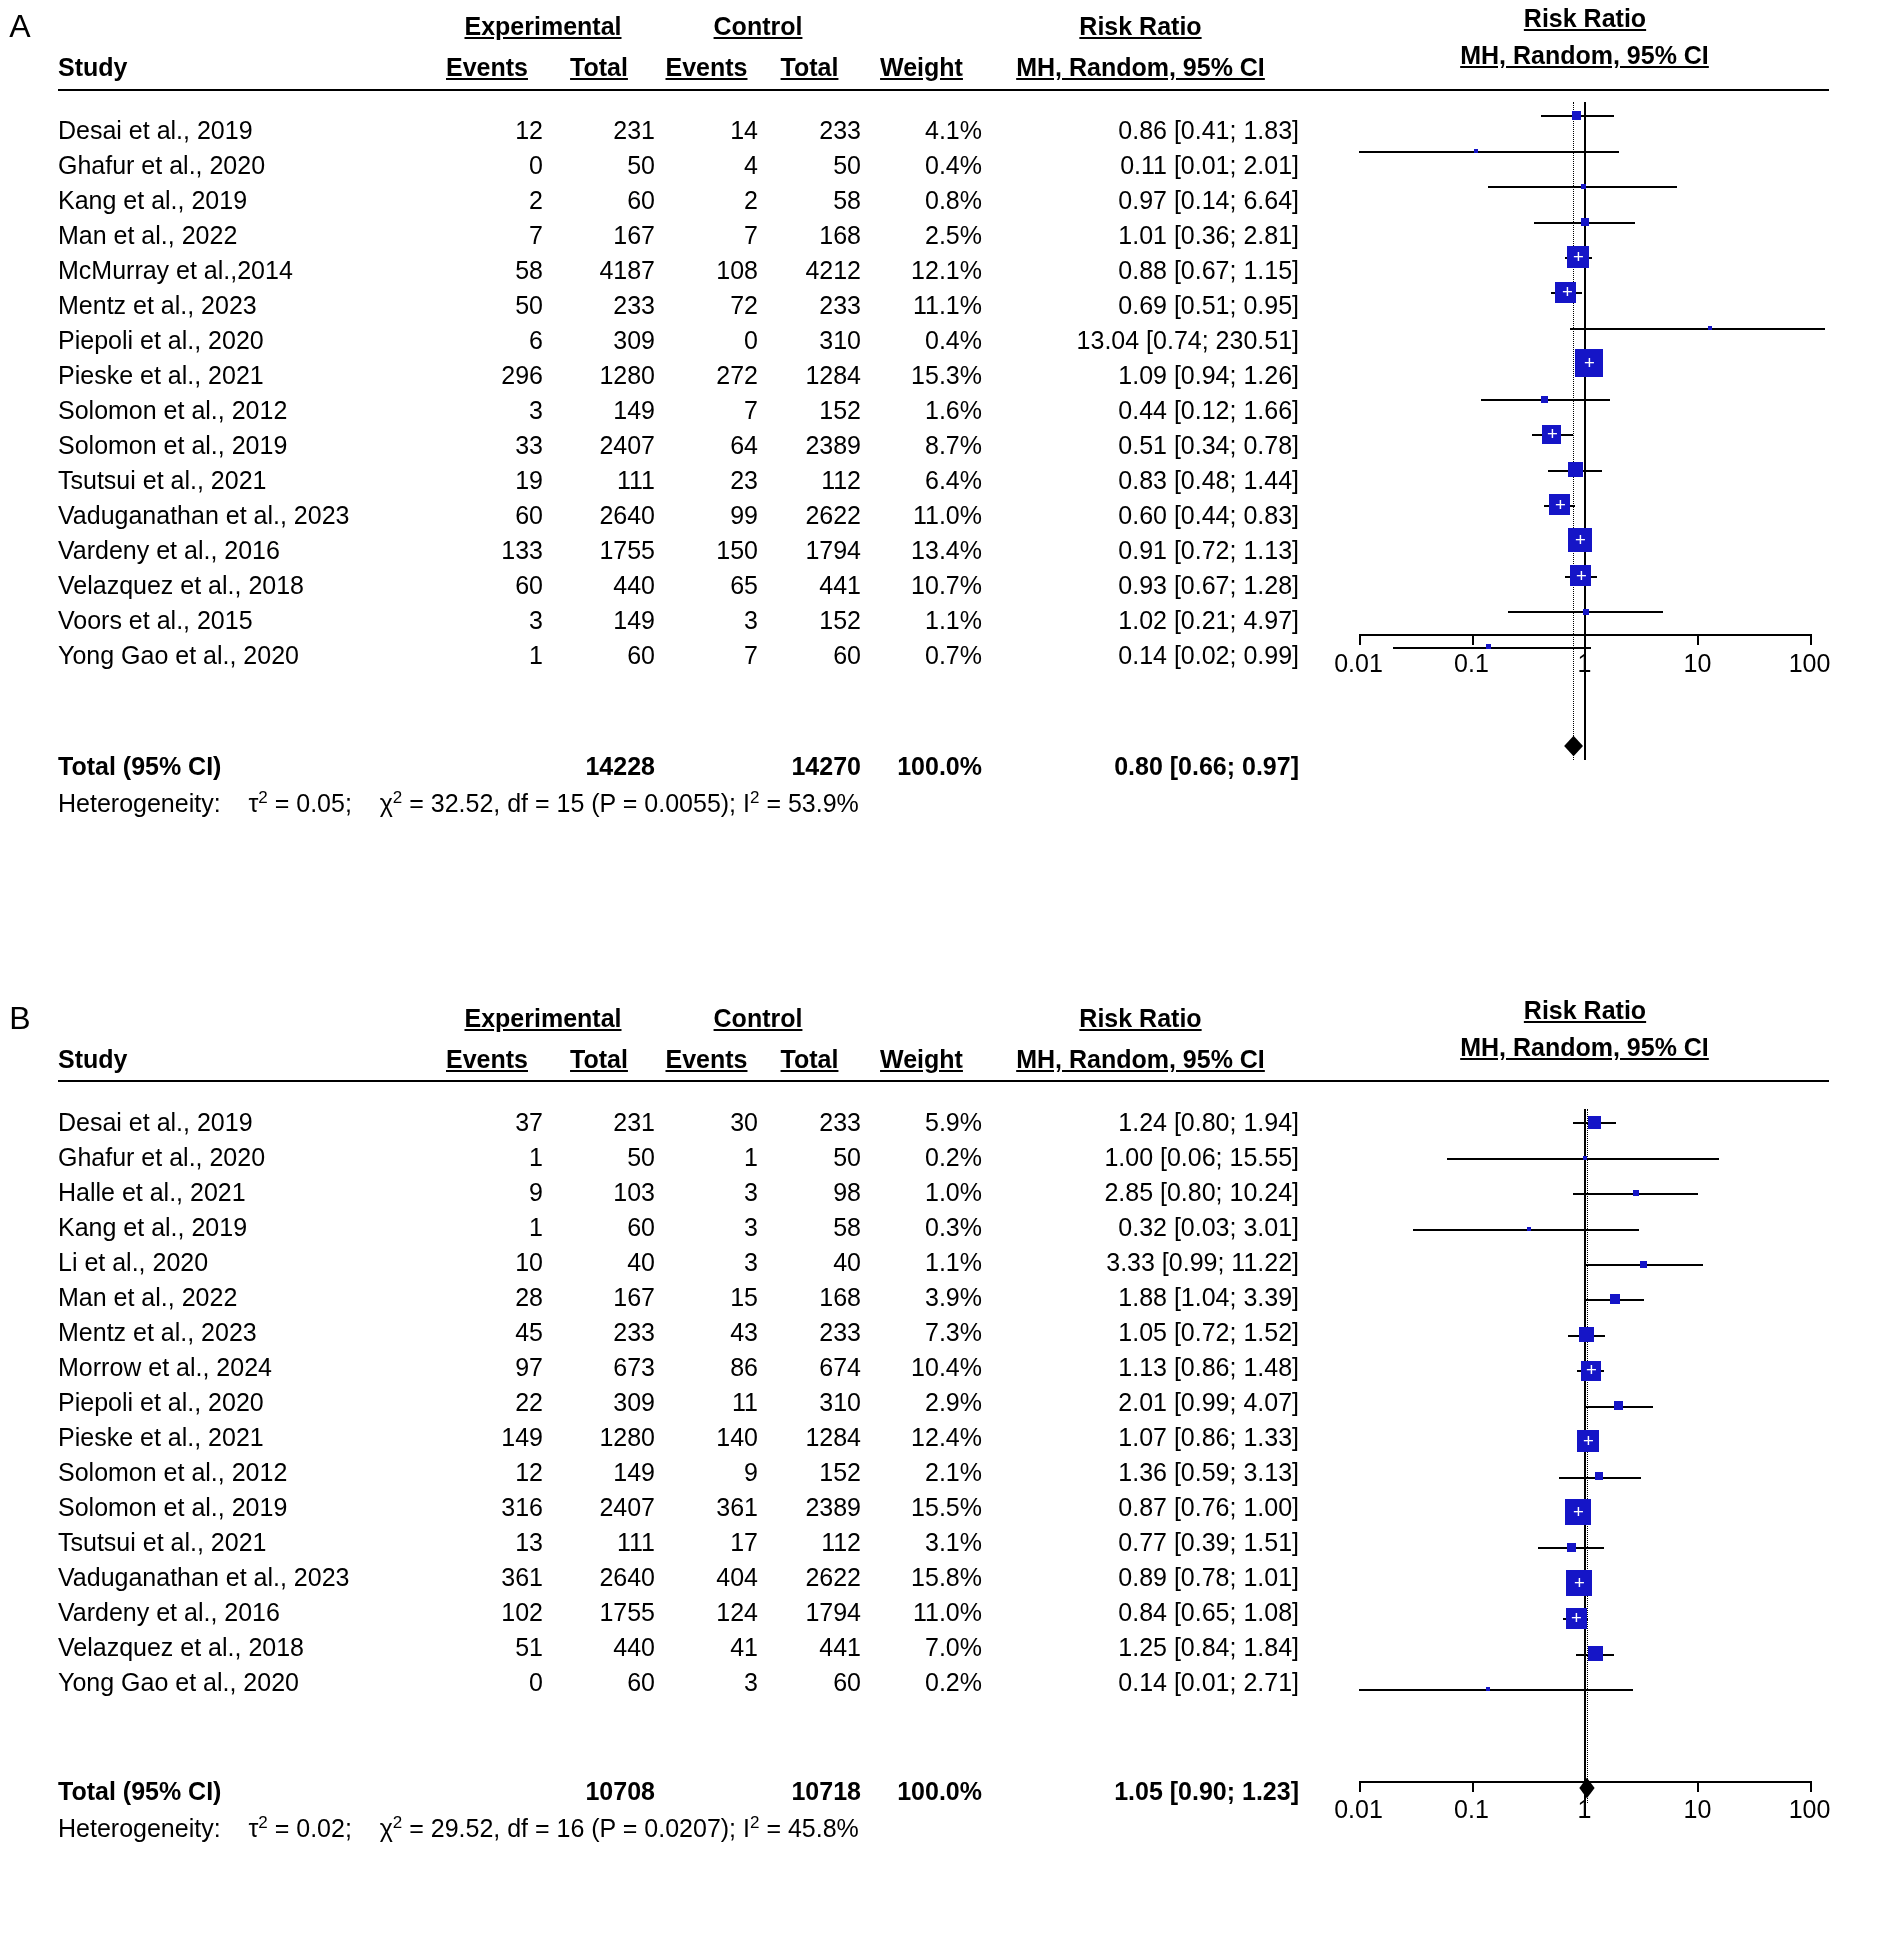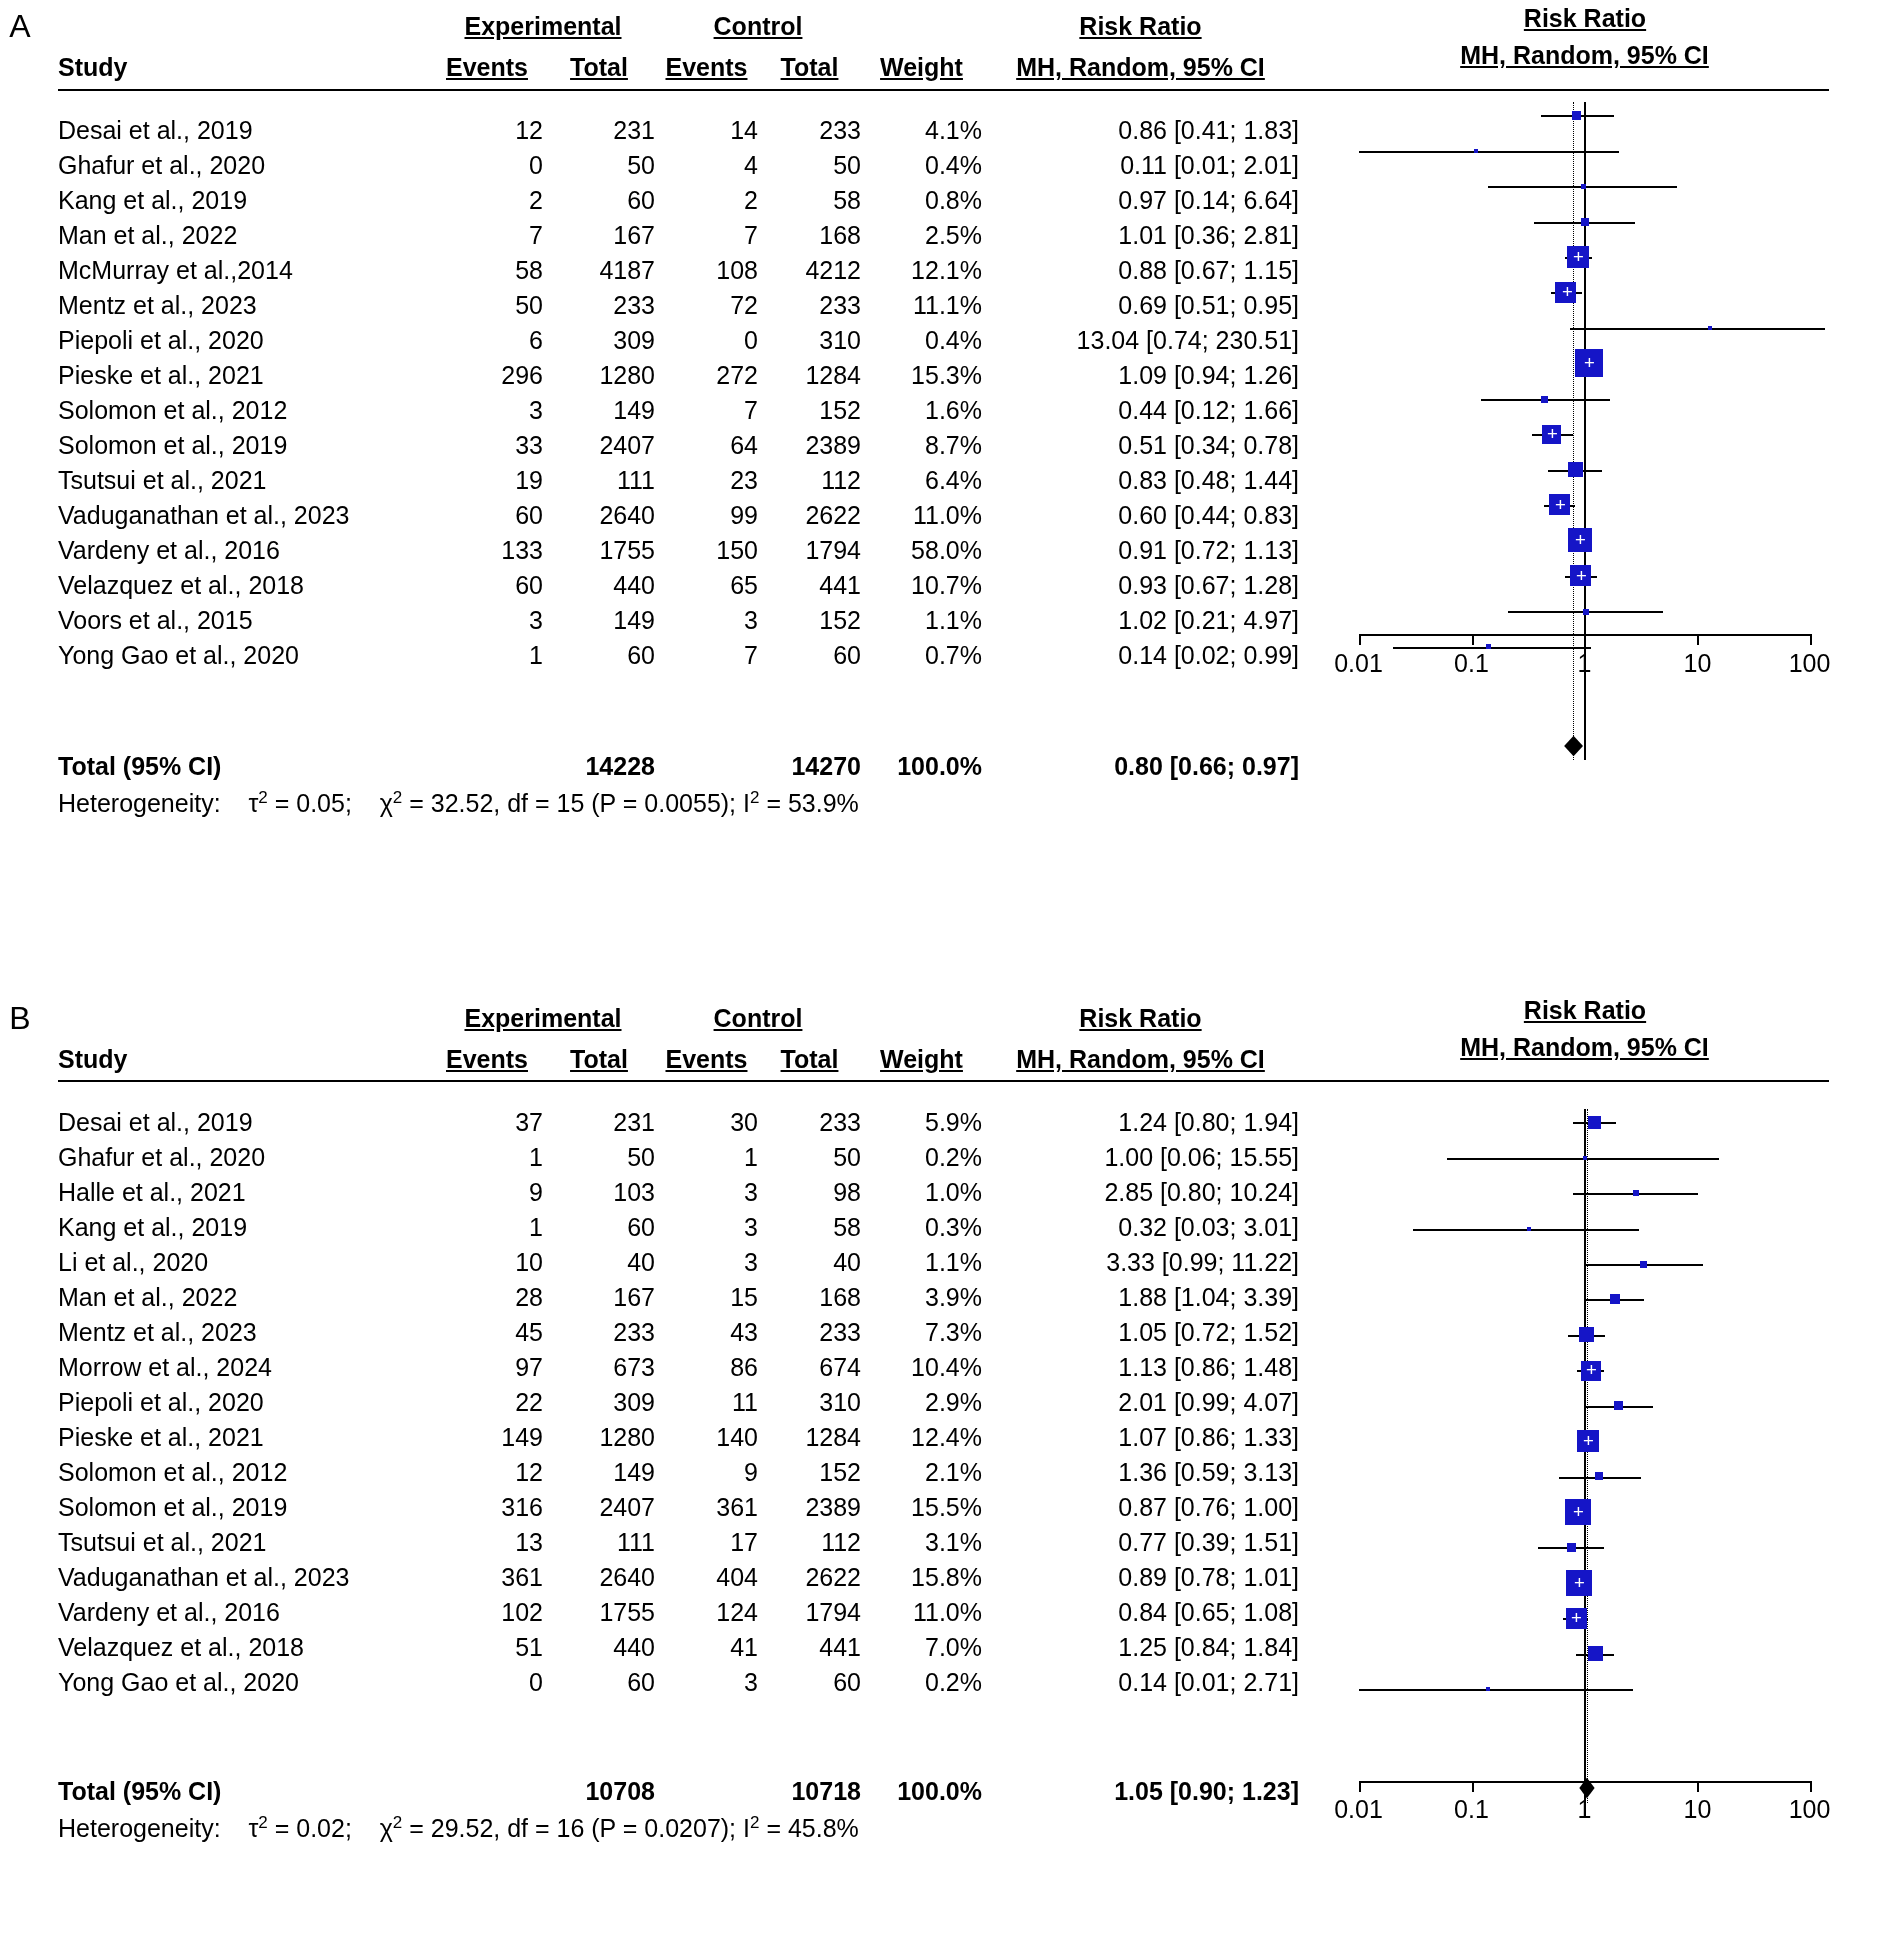--- a/index.html
+++ b/index.html
@@ -191,21 +191,21 @@
           <td class="num">2622</td>
           <td class="num">11.0%</td>
           <td class="ci">0.60 [0.44;  0.83]</td>
         </tr>
         <tr class="rowline">
           <td class="study">Vardeny et al., 2016</td>
           <td class="num">133</td>
           <td class="num">1755</td>
           <td class="num">150</td>
           <td class="num">1794</td>
-          <td class="num">58.0%</td>
+          <td class="num">13.4%</td>
           <td class="ci">0.91 [0.72;  1.13]</td>
         </tr>
         <tr class="rowline">
           <td class="study">Velazquez et al., 2018</td>
           <td class="num">60</td>
           <td class="num">440</td>
           <td class="num">65</td>
           <td class="num">441</td>
           <td class="num">10.7%</td>
           <td class="ci">0.93 [0.67;  1.28]</td>

